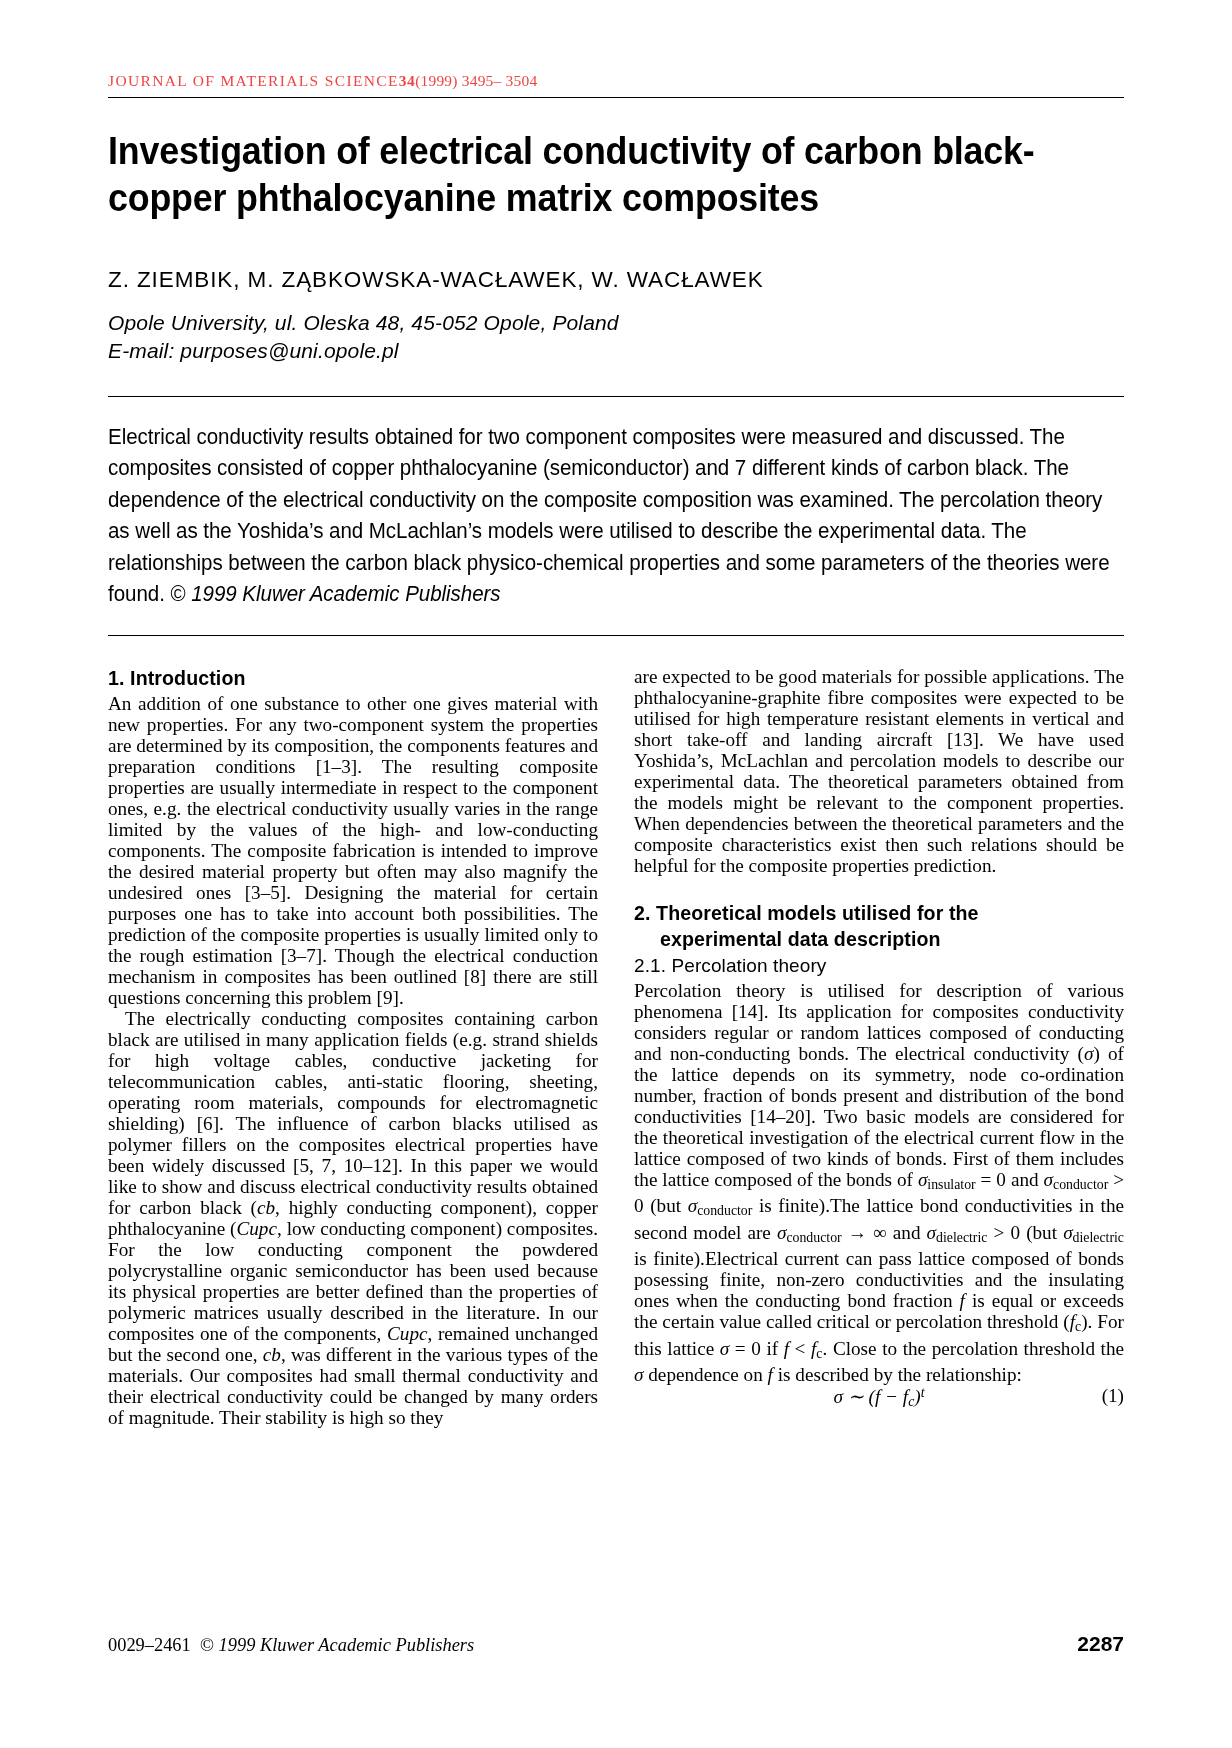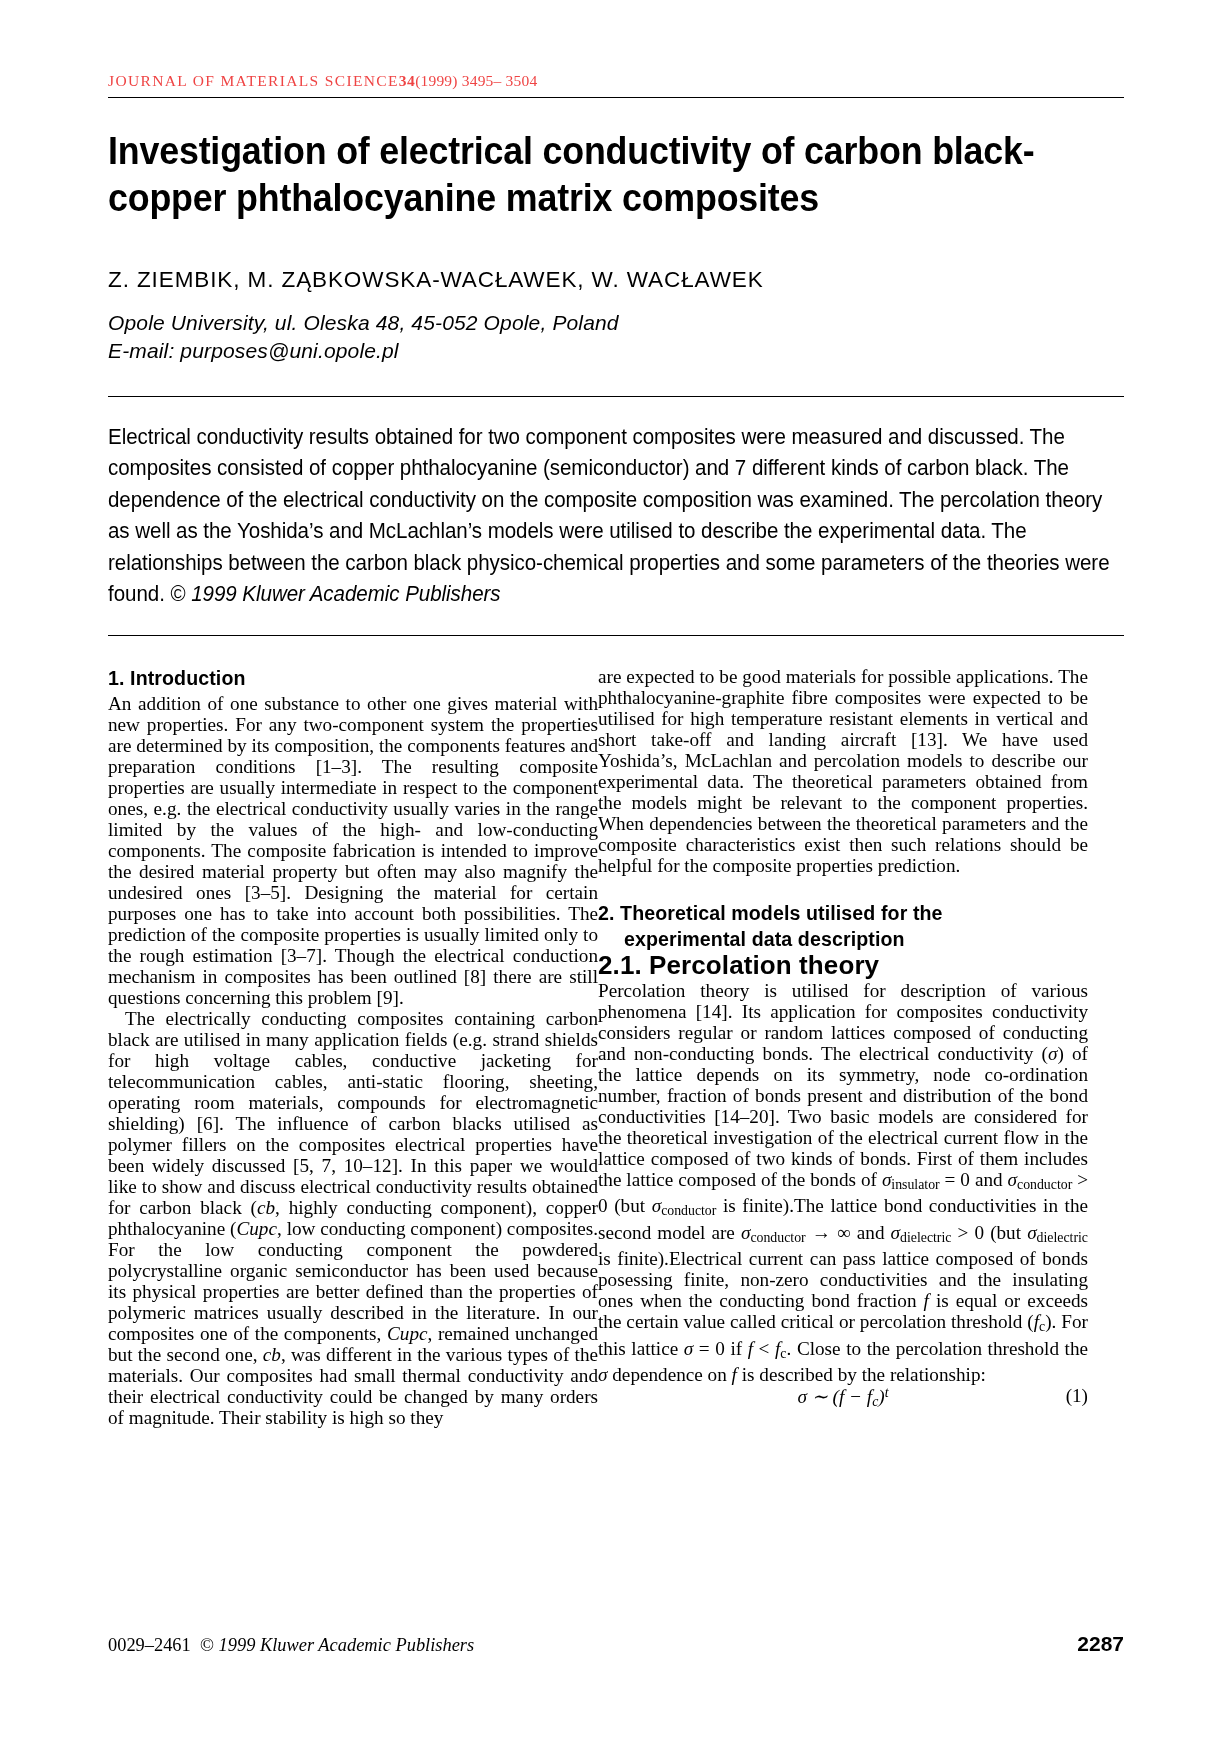--- a/index.html
+++ b/index.html
@@ -94,20 +94,21 @@
   }
   .abstract .copy {
     font-style: italic;
   }
   .rule-abstract { margin-top: 25px; }
 
   
   .columns {
     margin-top: 30px;
     display: flex;
+    gap: 36px;
     width: 1016px;
   }
   .col {
     width: 490px;
     flex: 0 0 490px;
   }
   .col p,
   .col .para {
     font-family: "Liberation Serif", serif;
     font-size: 19.2px;
@@ -122,22 +123,22 @@
     font-family: "Liberation Sans", sans-serif;
     font-weight: bold;
     font-size: 19.6px;
     line-height: 25.5px;
     margin: 0 0 1px 0;
     letter-spacing: 0.1px;
   }
   h2.sec.spaced { margin-top: 25px; }
   h3.subsec {
     font-family: "Liberation Sans", sans-serif;
-    font-weight: bold;
-    font-size: 26px;
+    font-weight: normal;
+    font-size: 19px;
     line-height: 25.5px;
     margin: 0 0 1px 0;
     letter-spacing: 0.1px;
   }
   h2.sec .cont {
     display: block;
     padding-left: 26px;
   }
 
   .it { font-style: italic; }

